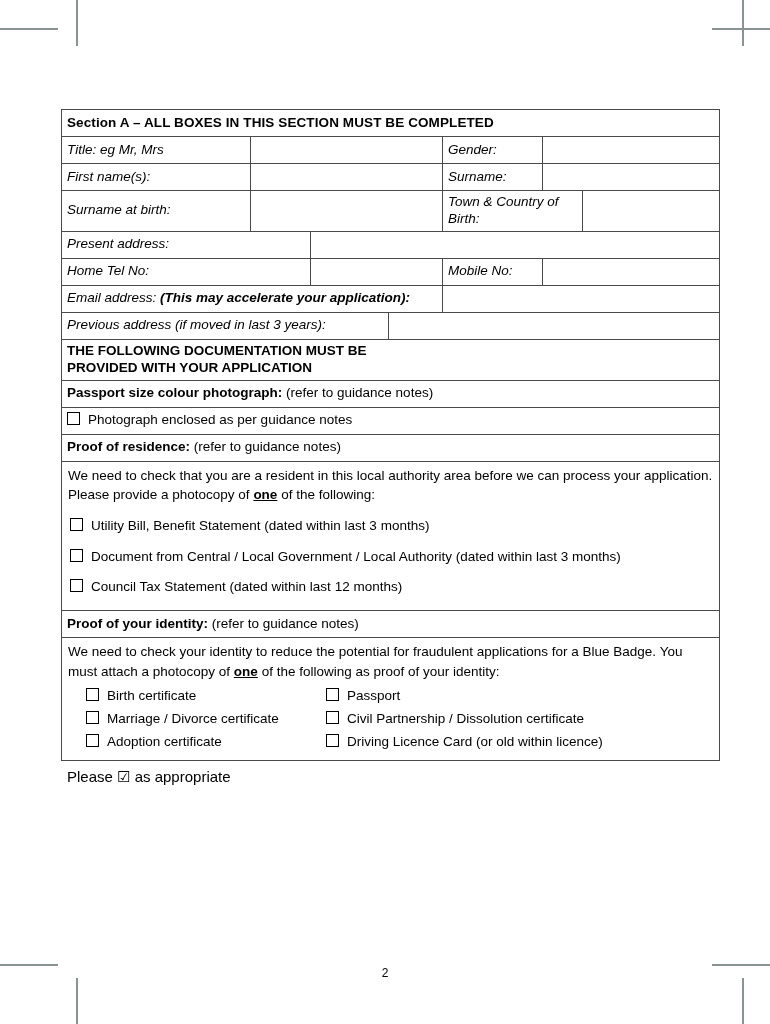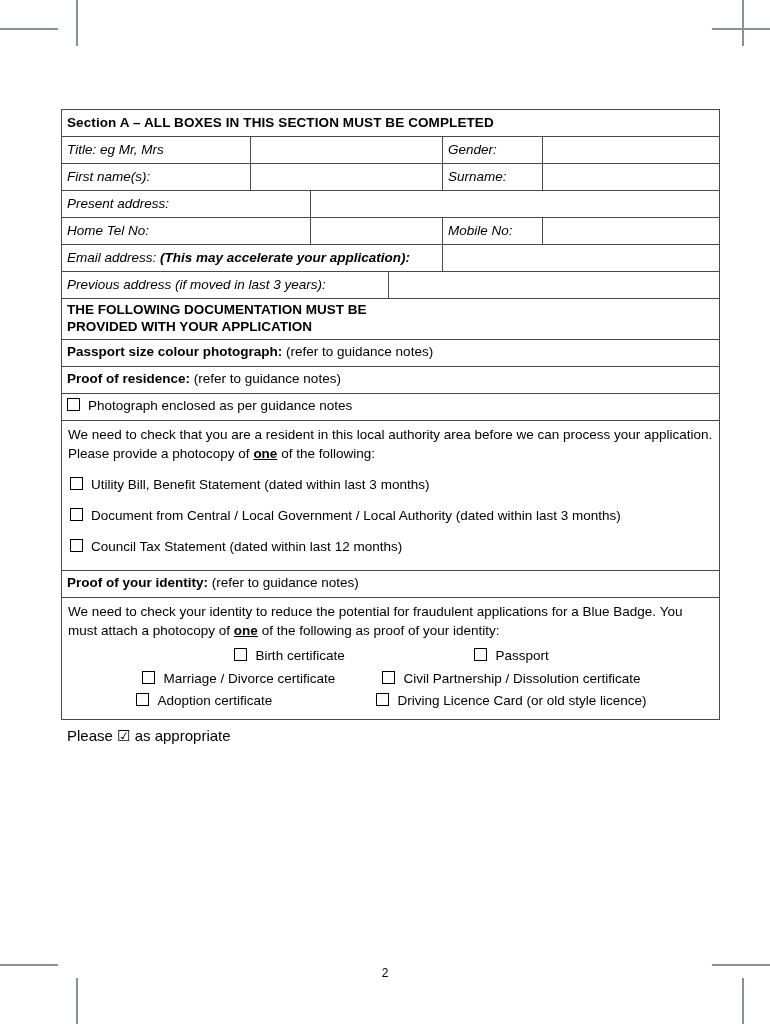--- a/index.html
+++ b/index.html
@@ -103,21 +103,21 @@
     font-size: 13.5px;
     padding: 5px 6px 5px 8px;
     white-space: nowrap;
   }
   .cb-list { padding: 4px 6px 7px 8px; }
   .cb-list .item { font-size: 13.5px; padding: 7px 0 7px 0; white-space: nowrap; }
 
   .id-grid {
     padding: 2px 6px 6px 8px;
   }
-  .id-grid .id-row { display: flex; padding: 3px 16px; justify-content: center; }
+  .id-grid .id-row { display: flex; padding: 3px 16px; }
   .id-grid .id-col-a { width: 240px; flex: 0 0 240px; font-size: 13.5px; white-space: nowrap; }
   .id-grid .id-col-b { font-size: 13.5px; white-space: nowrap; }
 
   .tick-note {
     font-size: 15px;
     padding: 7px 0 0 6px;
   }
   .tick-note .tickbox { font-size: 15px; }
 
   .page-num {
@@ -168,20 +168,26 @@
     </tr>
 
     <tr>
       <td class="lab">First name(s):</td>
       <td class="white" colspan="3"></td>
       <td class="lab" colspan="2">Surname:</td>
       <td class="white" colspan="2"></td>
     </tr>
 
 
+    <tr>
+      <td class="lab">Surname at birth:</td>
+      <td class="white" colspan="3"></td>
+      <td class="lab" colspan="3">Town &amp; Country of Birth:</td>
+      <td class="white"></td>
+    </tr>
 
 
     <tr>
       <td class="lab" colspan="2">Present address:</td>
       <td class="white" colspan="6"></td>
     </tr>
 
 
     <tr>
       <td class="lab" colspan="2">Home Tel No:</td>
@@ -211,29 +217,29 @@
     </tr>
 
     <tr>
       <td class="band sub-head" colspan="8">
         <span>Passport size colour photograph:</span>
         <span class="norm">(refer to guidance notes)</span>
       </td>
     </tr>
 
     <tr>
+      <td class="white cb-row" colspan="8">
+        <span class="cb"></span><span>Photograph enclosed as per guidance notes</span>
+      </td>
+    </tr>
+
+    <tr>
       <td class="band sub-head" colspan="8">
         <span>Proof of residence:</span>
         <span class="norm">(refer to guidance notes)</span>
-      </td>
-    </tr>
-
-    <tr>
-      <td class="white cb-row" colspan="8">
-        <span class="cb"></span><span>Photograph enclosed as per guidance notes</span>
       </td>
     </tr>
 
     <tr>
       <td class="white" colspan="8" style="padding:0">
         <div class="para">
           <span>We need to check that you are a resident in this local authority area before we can process your application.  Please provide a photocopy of </span><u>one</u><span> of  the following:</span>
         </div>
         <div class="cb-list">
           <div class="item">
@@ -276,21 +282,21 @@
             </div>
             <div class="id-col-b">
               <span class="cb"></span><span>Civil Partnership / Dissolution certificate</span>
             </div>
           </div>
           <div class="id-row">
             <div class="id-col-a">
               <span class="cb"></span><span>Adoption certificate</span>
             </div>
             <div class="id-col-b">
-              <span class="cb"></span><span>Driving Licence Card  (or old style licence)</span>
+              <span class="cb"></span><span>Driving Licence Card  (or old within licence)</span>
             </div>
           </div>
         </div>
       </td>
     </tr>
   </tbody>
     </table>
 
   <div class="tick-note">
     <span>Please</span>

